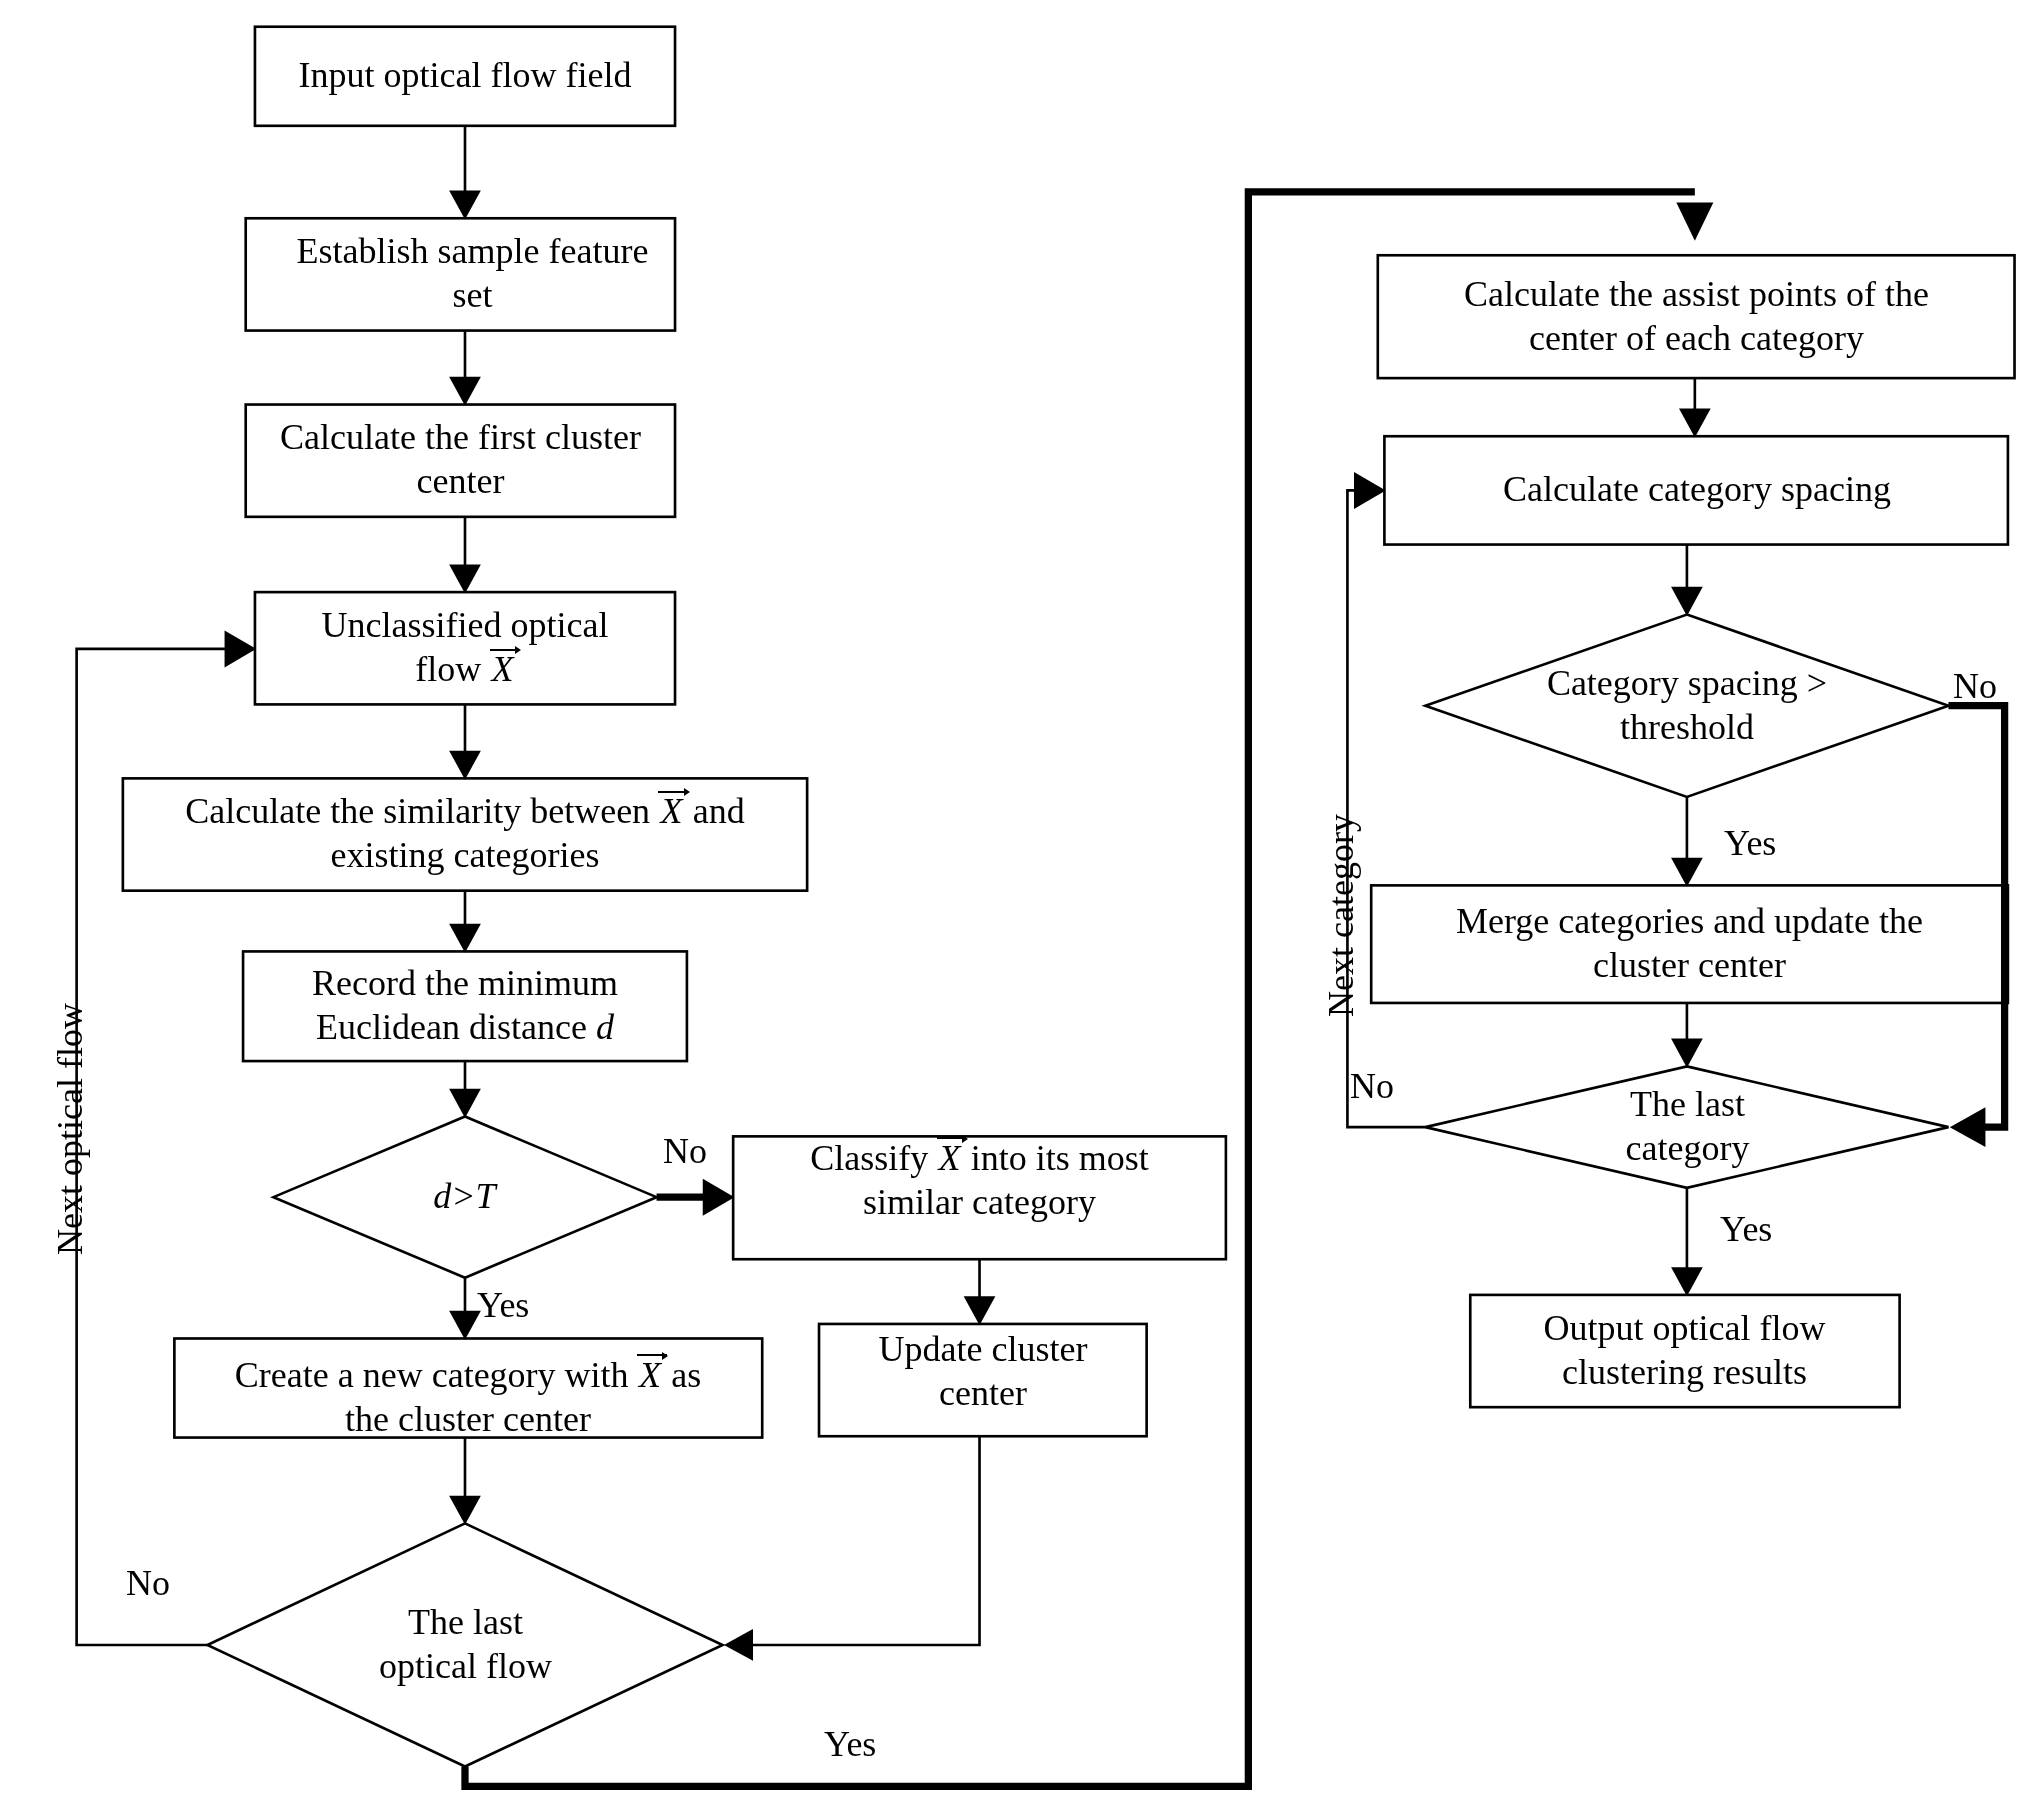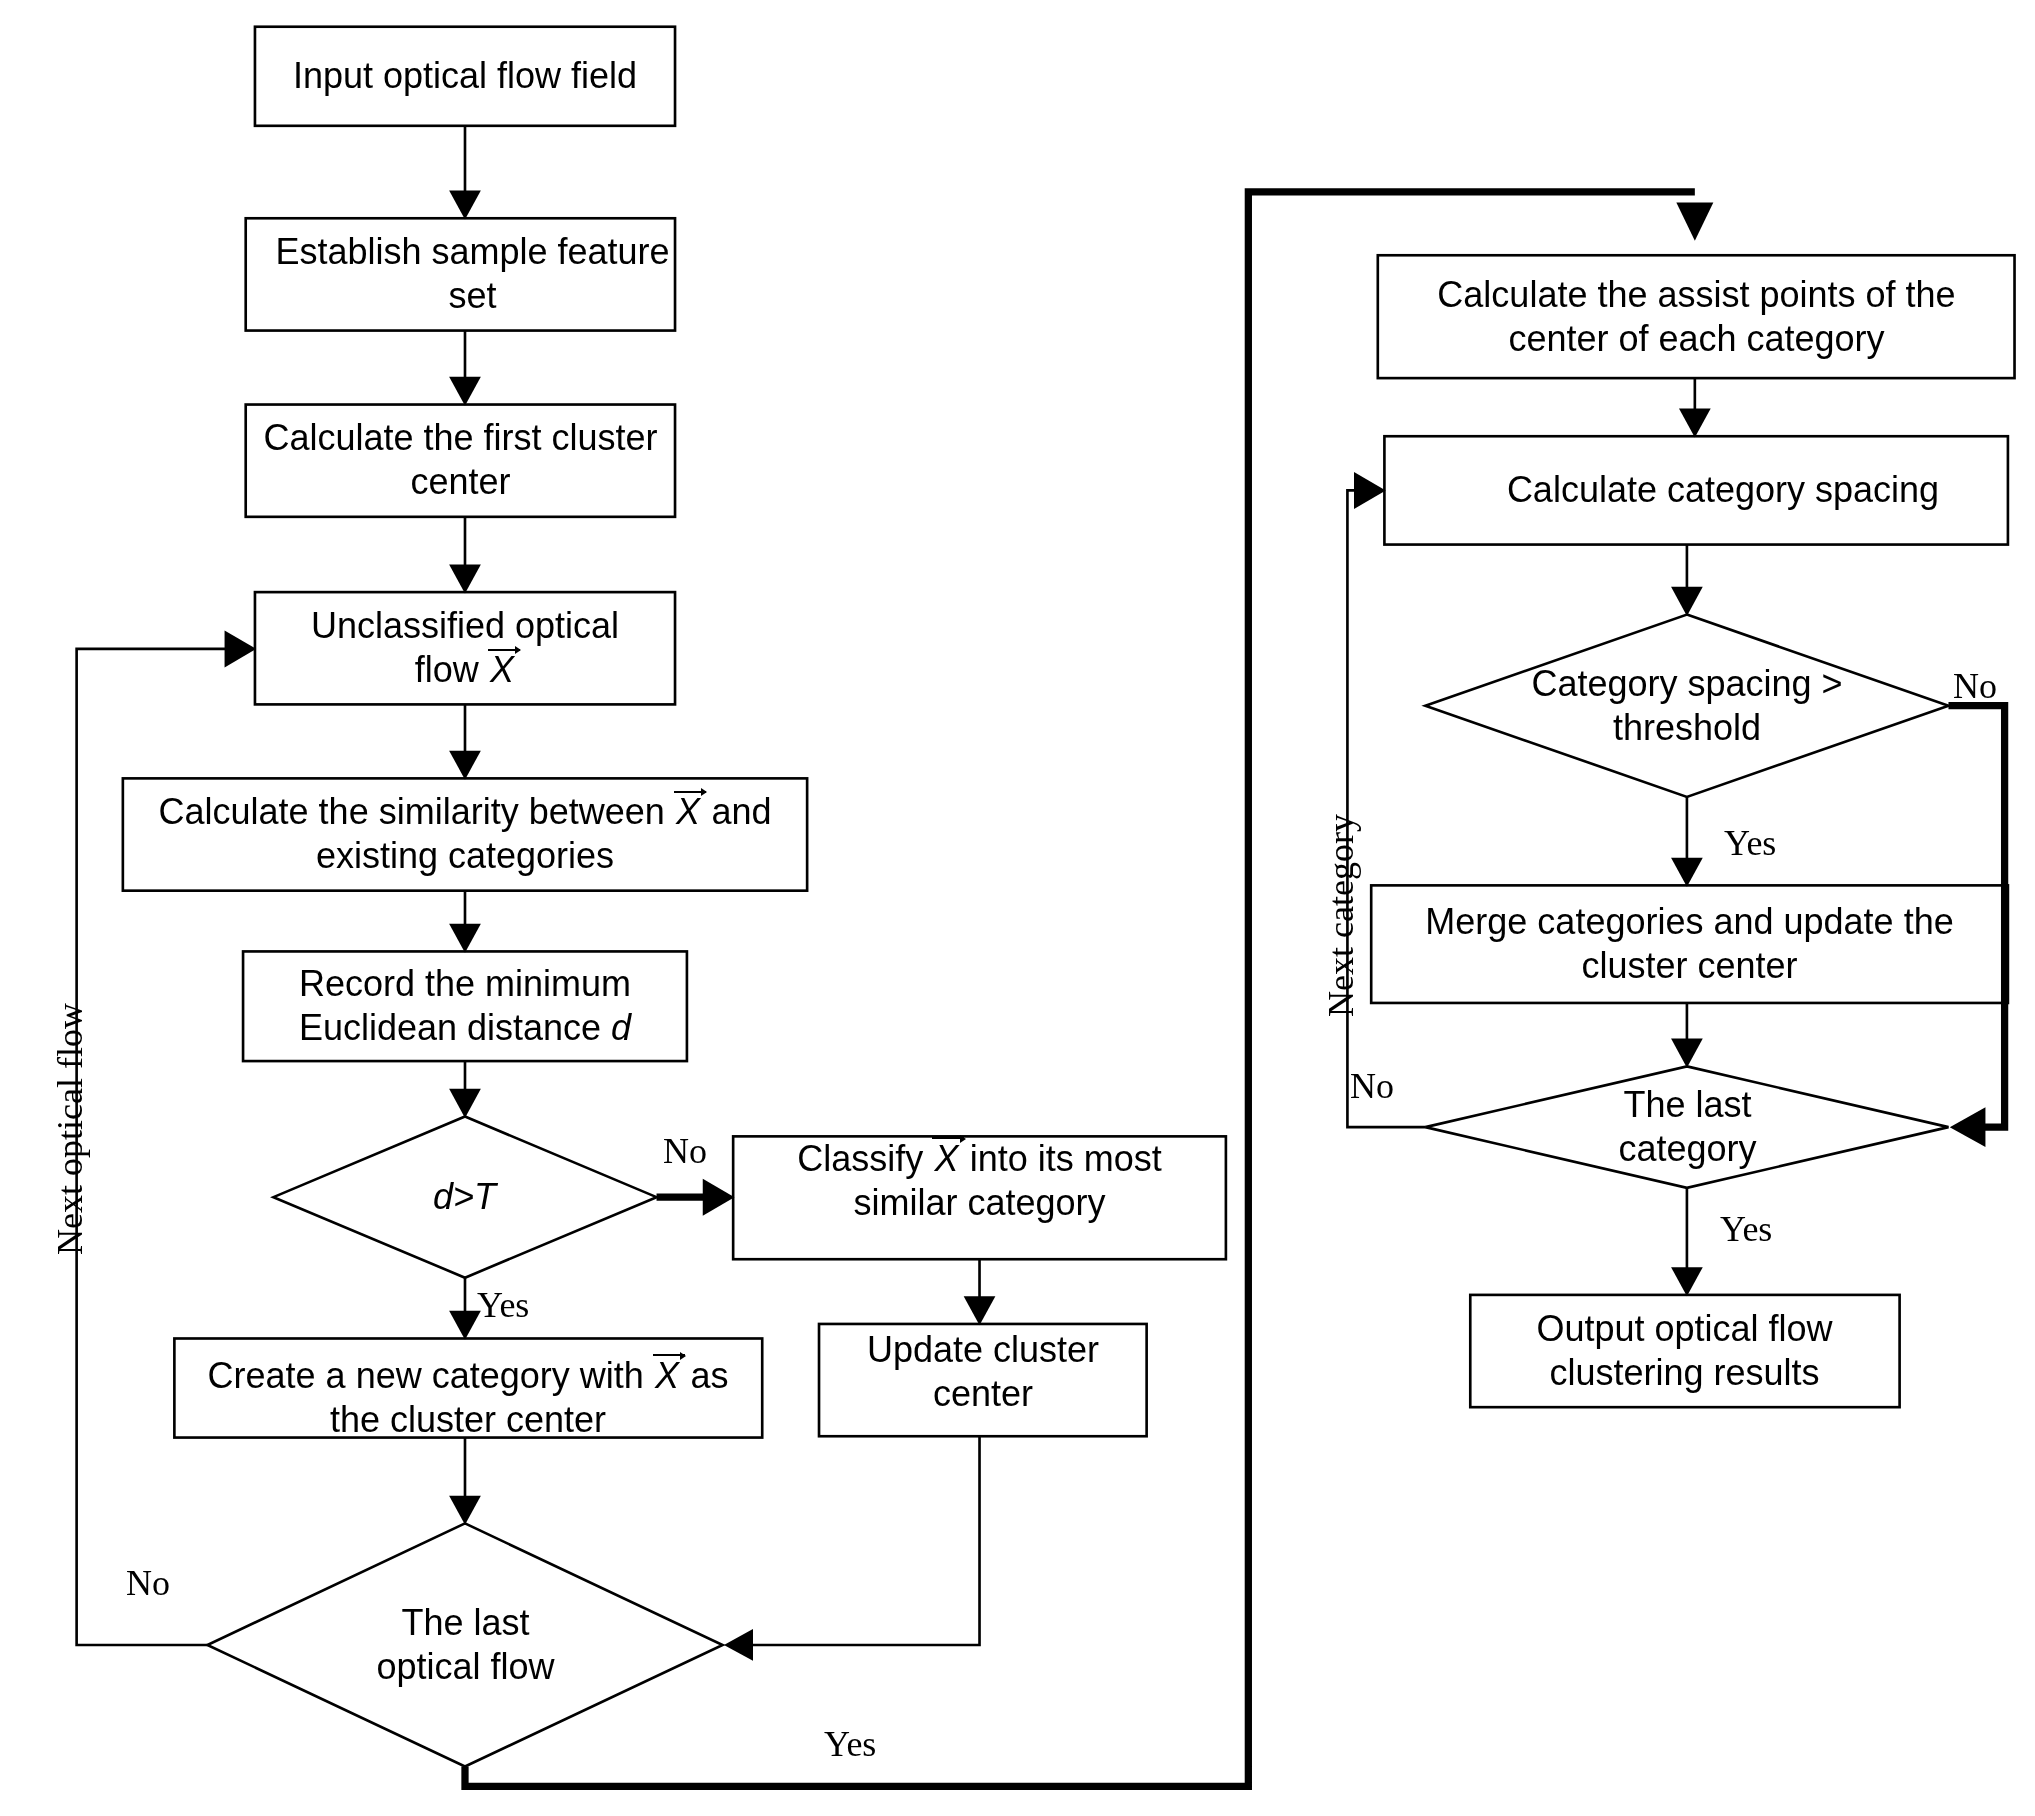--- a/index.html
+++ b/index.html
@@ -45,21 +45,21 @@
   .arrowhead {
     fill: #000000;
     stroke: none;
   }
   .node-label {
     position: absolute;
     display: flex;
     align-items: center;
     justify-content: center;
     text-align: center;
-    font-family: Liberation Sans, sans-serif;
+    font-family: Liberation Serif, serif;
     font-size: 36px;
     line-height: 1.22;
     color: #000000;
     pointer-events: none;
     white-space: pre-line;
   }
   .edge-label {
     position: absolute;
     font-family: "Liberation Serif", "DejaVu Serif", serif;
     font-size: 36px;
@@ -232,21 +232,21 @@
 
   <div class="edge-label" style="left:663px; top:1130px;">No</div>
   <div class="edge-label" style="left:477px; top:1284px;">Yes</div>
   <div class="edge-label" style="left:126px; top:1562px;">No</div>
   <div class="edge-label" style="left:824px; top:1723px;">Yes</div>
   <div class="vert-label" style="left:49px; top:1255px;">Next optical flow</div>
 
   <div class="node-label" style="left:1378px; top:255px; width:637px; height:123px;">Calculate the assist points of the
 center of each category</div>
 
-  <div class="node-label" style="left:1385px; top:436px; width:624px; height:108px;padding-left:26px;">Calculate category spacing</div>
+  <div class="node-label" style="left:1385px; top:436px; width:624px; height:108px;">Calculate category spacing</div>
 
   <div class="node-label" style="left:1502px; top:653px; width:370px; height:106px;">Category spacing &gt;
 threshold</div>
 
   <div class="node-label" style="left:1371px; top:885px; width:637px; height:118px;">Merge categories and update the
 cluster center</div>
 
   <div class="node-label" style="left:1542px; top:1075px; width:291px; height:103px;">The last
 category</div>
 

